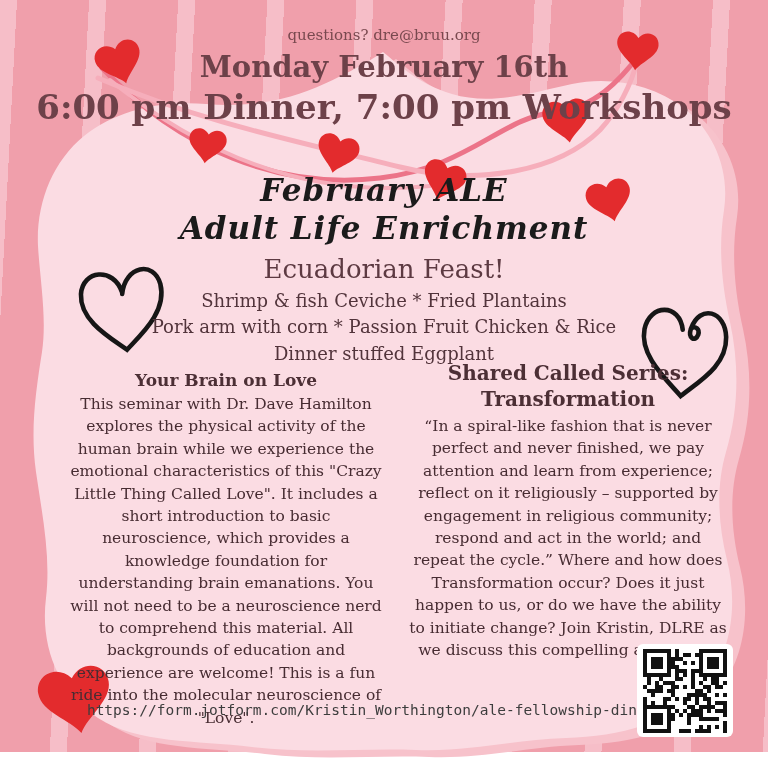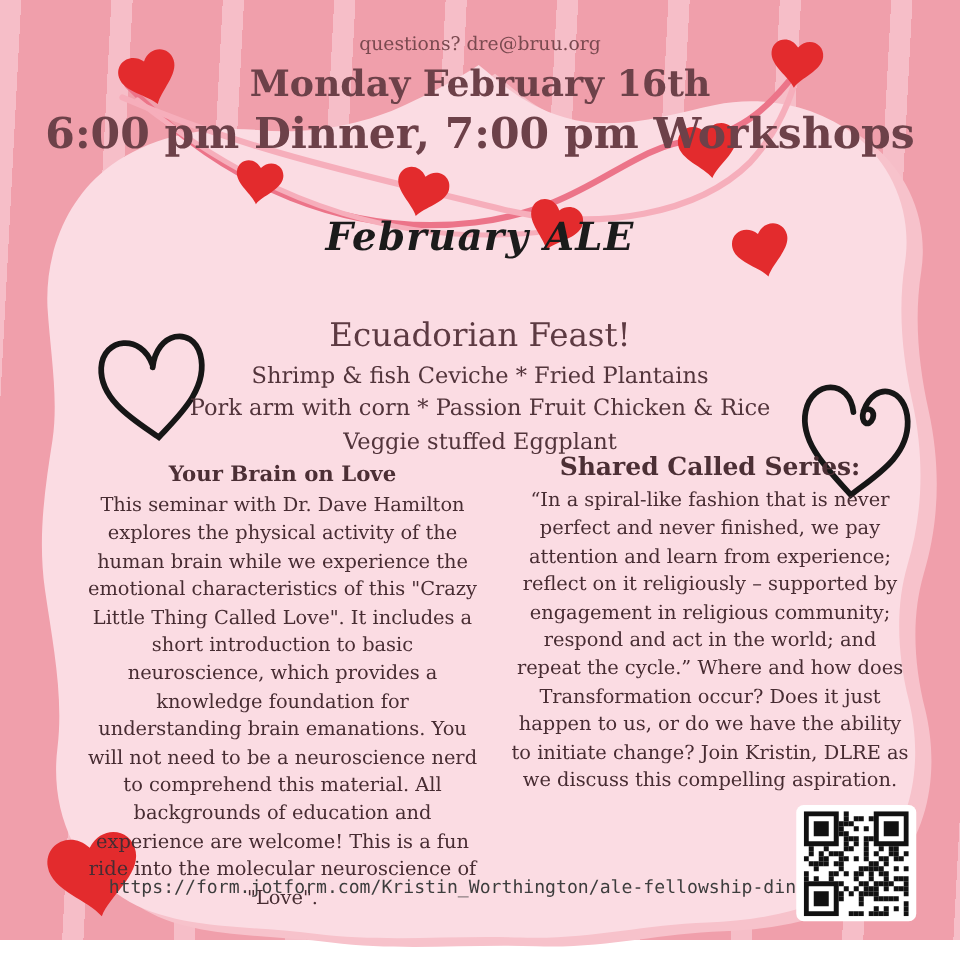--- a/index.html
+++ b/index.html
@@ -79,34 +79,36 @@
       <path transform="translate(122,302) rotate(-6)" d="M 1,-10 C -5,-36 -36,-36 -40,-12 C -44,14 -16,34 0,48 C 16,34 44,14 40,-14 C 36,-38 7,-36 1,-8"></path>
       <path transform="translate(684,344) rotate(7)" d="M -3,-14 C -9,-40 -39,-36 -41,-10 C -43,16 -15,36 3,52 C 21,34 45,16 41,-12 C 37,-38 11,-42 5,-16 C 3,-6 11,-3 13,-11 C 14,-17 9,-20 5,-16"></path>
     </g>
   </svg>
 
   <div class="txt questions">questions? dre@bruu.org</div>
   <div class="txt dateline">Monday February 16th</div>
   <div class="txt timeline">6:00 pm Dinner, 7:00 pm Workshops</div>
 
   <div class="txt scriptline script1">February ALE</div>
+  <div class="txt scriptline script2">Adult Life Enrichment</div>
 
   <div class="txt menuhead">Ecuadorian Feast!</div>
   <div class="txt menuitem mi0">Shrimp &amp; fish Ceviche * Fried Plantains</div>
   <div class="txt menuitem mi1">Pork arm with corn * Passion Fruit Chicken &amp; Rice</div>
-  <div class="txt menuitem mi2">Veggie stuffed Eggplant</div>
+  <div class="txt menuitem mi2">Dinner stuffed Eggplant</div>
 
   <div class="txt leftcol">
     <div class="colhead">Your Brain on Love</div>
     <div class="colbody">This seminar with Dr. Dave Hamilton explores the physical activity of the human brain while we experience the emotional characteristics of this "Crazy Little Thing Called Love". It includes a short introduction to basic neuroscience, which provides a knowledge foundation for understanding brain emanations. You will not need to be a neuroscience nerd to comprehend this material. All backgrounds of education and experience are welcome! This is a fun ride into the molecular neuroscience of "Love".</div>
   </div>
 
   <div class="txt rightcol">
     <div class="colhead">
       <div>Shared Called Series:</div>
+      <div>Transformation</div>
     </div>
     <div class="colbody">“In a spiral-like fashion that is never perfect and never finished, we pay attention and learn from experience; reflect on it religiously – supported by engagement in religious community; respond and act in the world; and repeat the cycle.”  Where and how does Transformation occur? Does it just happen to us, or do we have the ability to initiate change? Join Kristin, DLRE as we discuss this compelling aspiration.</div>
   </div>
 
   <div class="txt url">https://form.jotform.com/Kristin_Worthington/ale-fellowship-dinner</div>
 
   <div class="qr" id="qr-box">
       <svg width="84" height="84" xmlns="http://www.w3.org/2000/svg">
         <rect x="32" y="0" width="4" height="4" fill="#111"></rect>
         <rect x="32" y="4" width="4" height="4" fill="#111"></rect>

